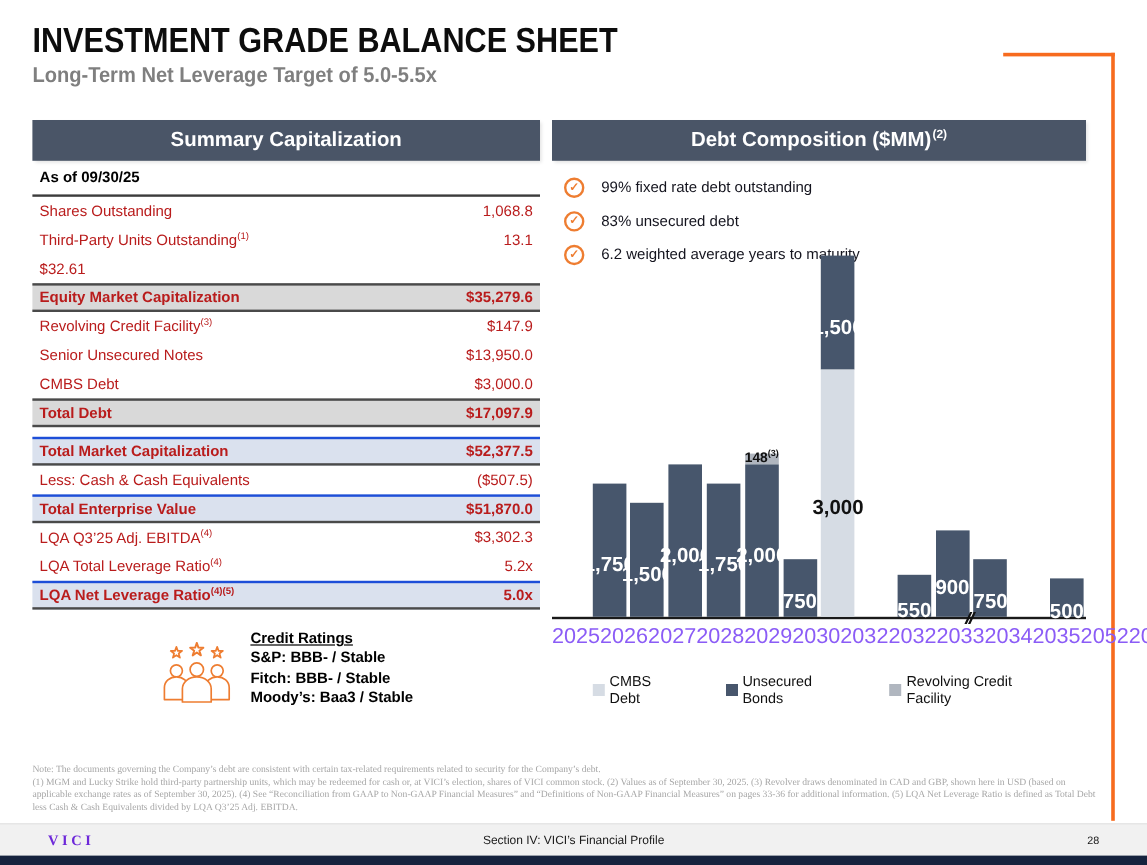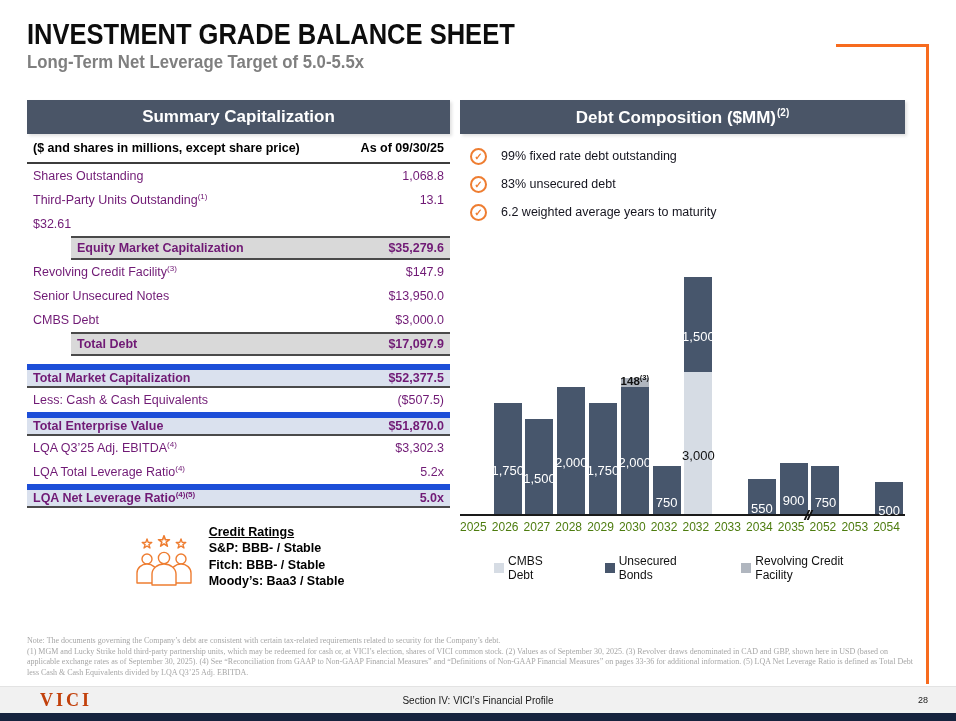--- a/index.html
+++ b/index.html
@@ -32,24 +32,24 @@
                 display:flex;align-items:center;justify-content:center;box-shadow:2px 2px 3px rgba(0,0,0,.12);}
   .panel-header sup{font-size:10px;vertical-align:super;margin-left:1px;}
 
   .left-panel{position:absolute;left:27px;top:100px;width:423px;}
   .right-panel{position:absolute;left:460px;top:100px;width:445px;}
 
   
   .thead{display:flex;justify-content:space-between;align-items:center;height:30px;
          border-bottom:2px solid #3c3c3c;padding:0 6px;font-size:12.5px;font-weight:bold;color:#000;}
   .trow{display:flex;justify-content:space-between;align-items:center;height:24px;
-        padding:0 6px;font-size:12.5px;color:#701a75;}
+        padding:0 6px;font-size:12.5px;color:#b91c1c;}
   .trow sup{font-size:8px;}
-  .trow.gray{background:var(--row-gray);font-weight:bold;border-top:2px solid #4a4a4a;border-bottom:2px solid #4a4a4a;margin-left:44px;}
-  .trow.blue{background:var(--row-blue);font-weight:bold;border-top:6px solid #1d4ed8;border-bottom:2px solid #4a4a4a;}
+  .trow.gray{background:var(--row-gray);font-weight:bold;border-top:2px solid #4a4a4a;border-bottom:2px solid #4a4a4a;}
+  .trow.blue{background:var(--row-blue);font-weight:bold;border-top:2px solid #1d4ed8;border-bottom:2px solid #4a4a4a;}
   .trow.gap{margin-top:8px;}
   .tvalue{text-align:right;}
 
   
   .credit{display:flex;justify-content:center;align-items:flex-end;gap:14px;margin-top:16px;}
   .credit-text{font-size:12.5px;font-weight:bold;color:#000;line-height:1.3;}
   .credit-text .head{text-decoration:underline;}
 
   
   .bullets{margin-top:8px;padding-left:10px;}
@@ -60,64 +60,63 @@
   .bullet-text{font-size:12.5px;color:#14141e;}
 
   
   .chart{position:relative;margin-top:0;}
   .plot{position:relative;display:flex;align-items:flex-end;height:290px;border-bottom:2px solid #1a1a1a;}
   .col{flex:1;display:flex;flex-direction:column-reverse;align-items:center;}
   .seg{width:28px;display:flex;align-items:center;justify-content:center;}
   .seg.unsecured{background:var(--bar-dark);}
   .seg.cmbs{background:var(--bar-light);}
   .seg.revolver{background:var(--bar-gray);}
-  .seglbl{font-size:13px;font-weight:normal;white-space:nowrap;margin-top:24px;}
+  .seglbl{font-size:17px;font-weight:bold;white-space:nowrap;margin-top:24px;}
   .seglbl.light{color:#fff;}
   .seglbl.dark{color:#111;}
   .callout{font-size:11.5px;font-weight:bold;color:#111;white-space:nowrap;height:14px;
            margin-bottom:-7px;z-index:2;line-height:14px;}
   .callout sup{font-size:7.5px;}
   .xrow{display:flex;margin-top:4px;}
-  .xlab{flex:1;text-align:left;font-size:12px;color:#4d7c0f;}
+  .xlab{flex:1;text-align:right;font-size:18px;color:#8b5cf6;}
   .axis-break{position:absolute;bottom:-6px;display:flex;gap:2px;z-index:3;}
   .axis-break i{display:block;width:1.5px;height:10px;background:#111;transform:skewX(-25deg);}
 
   
   .legend{display:flex;margin-top:20px;padding-left:34px;gap:0;font-size:12px;color:#111;}
   .legend-item{display:flex;align-items:center;gap:4px;margin-right:48px;}
   .legend-swatch{width:10px;height:10px;flex:0 0 auto;}
 
   
   .footnotes{position:absolute;left:27px;top:636px;width:893px;font-size:8px;line-height:1.33;color:#A6A6A6;font-family:Liberation Serif, serif;}
 
   
   .footer{position:absolute;left:0;top:686px;width:956px;height:27px;background:#F1F1F1;
           border-top:1px solid #e3e3e3;display:flex;align-items:center;}
   .footer-logo{position:absolute;left:40px;font-family:"Liberation Serif",serif;font-weight:bold;
-               font-size:18px;letter-spacing:3px;color:#c2410c;}
+               font-size:12px;letter-spacing:3px;color:#6d28d9;}
   .footer-center{width:100%;text-align:center;font-size:10px;color:#1a1a1a;}
-  .footer-page{position:absolute;right:28px;font-size:9px;color:#1a1a1a;}
+  .footer-page{position:absolute;right:40px;font-size:9px;color:#1a1a1a;}
   .footer-bar{position:absolute;left:0;top:713px;width:956px;height:8px;background:var(--navy);}
 </style>
 </head>
 <body>
 
 <div class="page">
 
   <div class="title">INVESTMENT GRADE BALANCE SHEET</div>
   <div class="subtitle">Long-Term Net Leverage Target of 5.0-5.5x</div>
   <div class="bracket-h"></div>
   <div class="bracket-v"></div>
 
   <div class="left-panel">
     <div class="panel-header">
       <span>Summary Capitalization</span>
     </div>
     <div class="thead">
-      <span>($ and shares in millions, except share price)</span>
       <span>As of 09/30/25</span>
     </div>
     <div>
         <div class="trow normal">
           <span class="tlabel">Shares Outstanding</span>
           <span class="tvalue">1,068.8</span>
         </div>
         <div class="trow normal">
           <span class="tlabel">Third-Party Units Outstanding<sup>(1)</sup></span>
           <span class="tvalue">13.1</span>
@@ -245,35 +244,35 @@
             </div>
             <div class="seg revolver" style="height: 9px;"></div>
             <div class="callout">148<sup>(3)</sup></div>
           </div>
           <div class="col">
             <div class="seg unsecured" style="height: 48px;">
               <span class="seglbl light">750</span>
             </div>
           </div>
           <div class="col">
-            <div class="seg cmbs" style="height: 142px;">
+            <div class="seg cmbs" style="height: 206px;">
               <span class="seglbl dark">3,000</span>
             </div>
             <div class="seg unsecured" style="height: 95px;">
               <span class="seglbl light">1,500</span>
             </div>
           </div>
           <div class="col"></div>
           <div class="col">
             <div class="seg unsecured" style="height: 35px;">
               <span class="seglbl light">550</span>
             </div>
           </div>
           <div class="col">
-            <div class="seg unsecured" style="height: 51px; text-align: right;">
+            <div class="seg unsecured" style="height: 72px; text-align: right;">
               <span class="seglbl light">900</span>
             </div>
           </div>
           <div class="col">
             <div class="seg unsecured" style="height: 48px;">
               <span class="seglbl light">750</span>
             </div>
           </div>
           <div class="col"></div>
           <div class="col">

